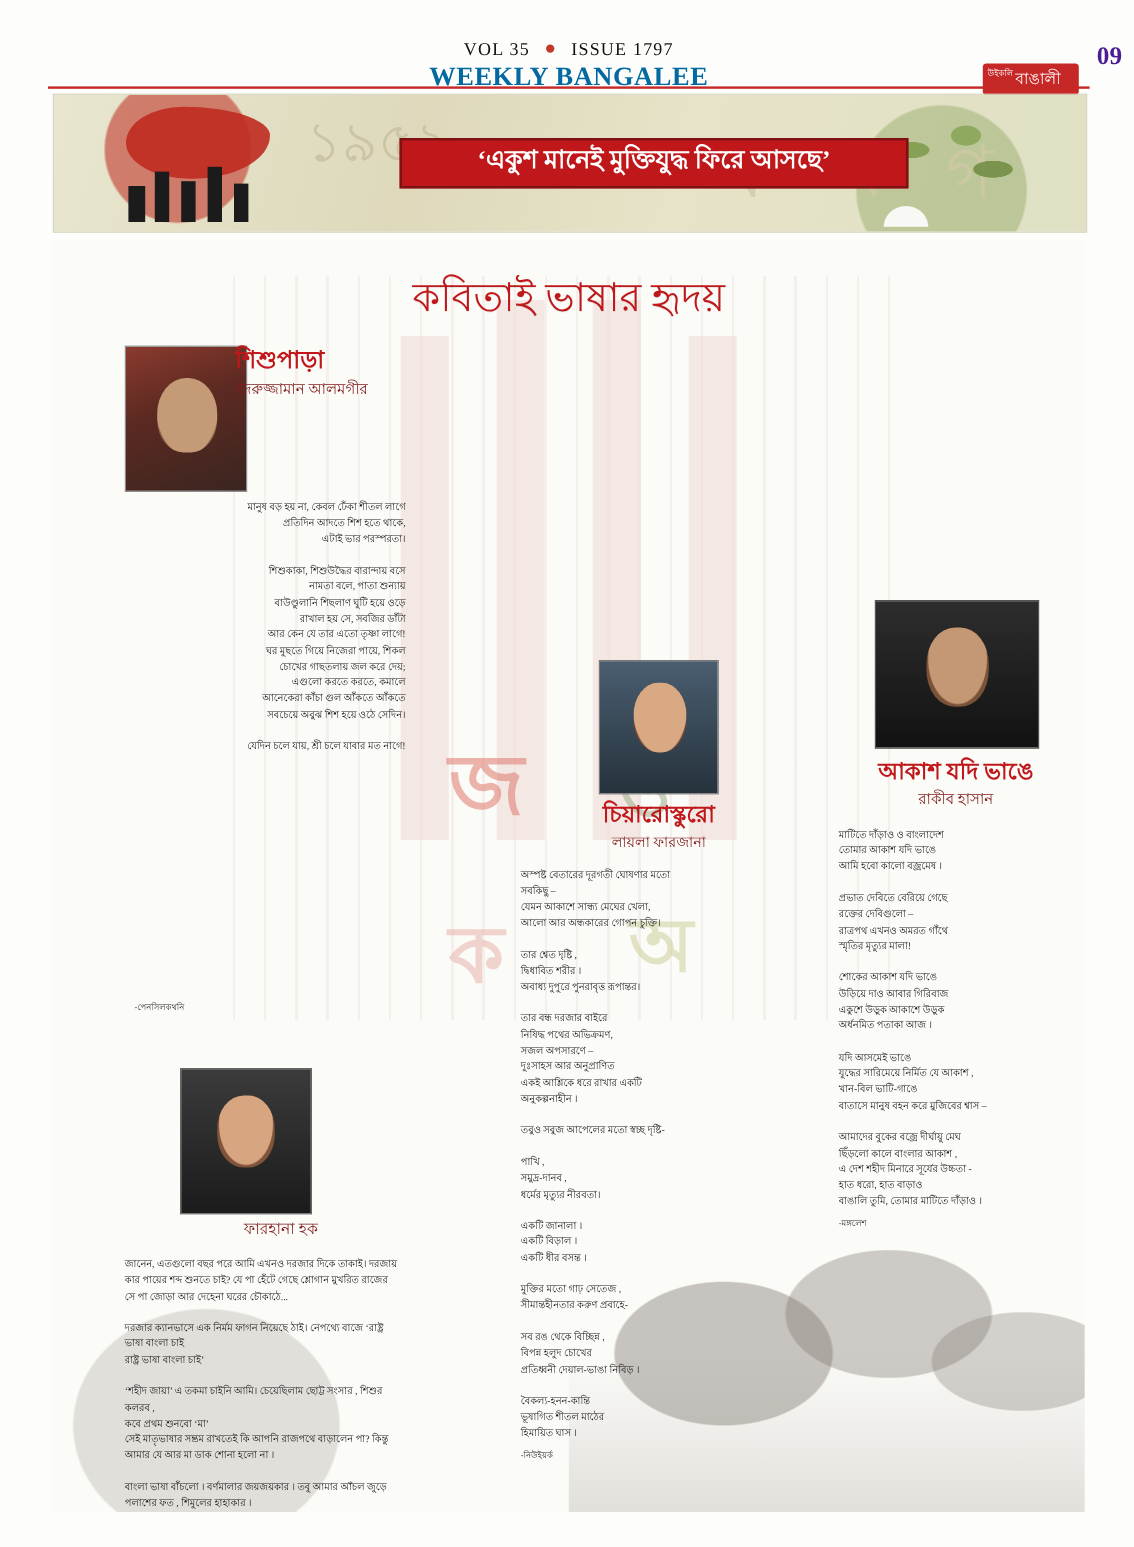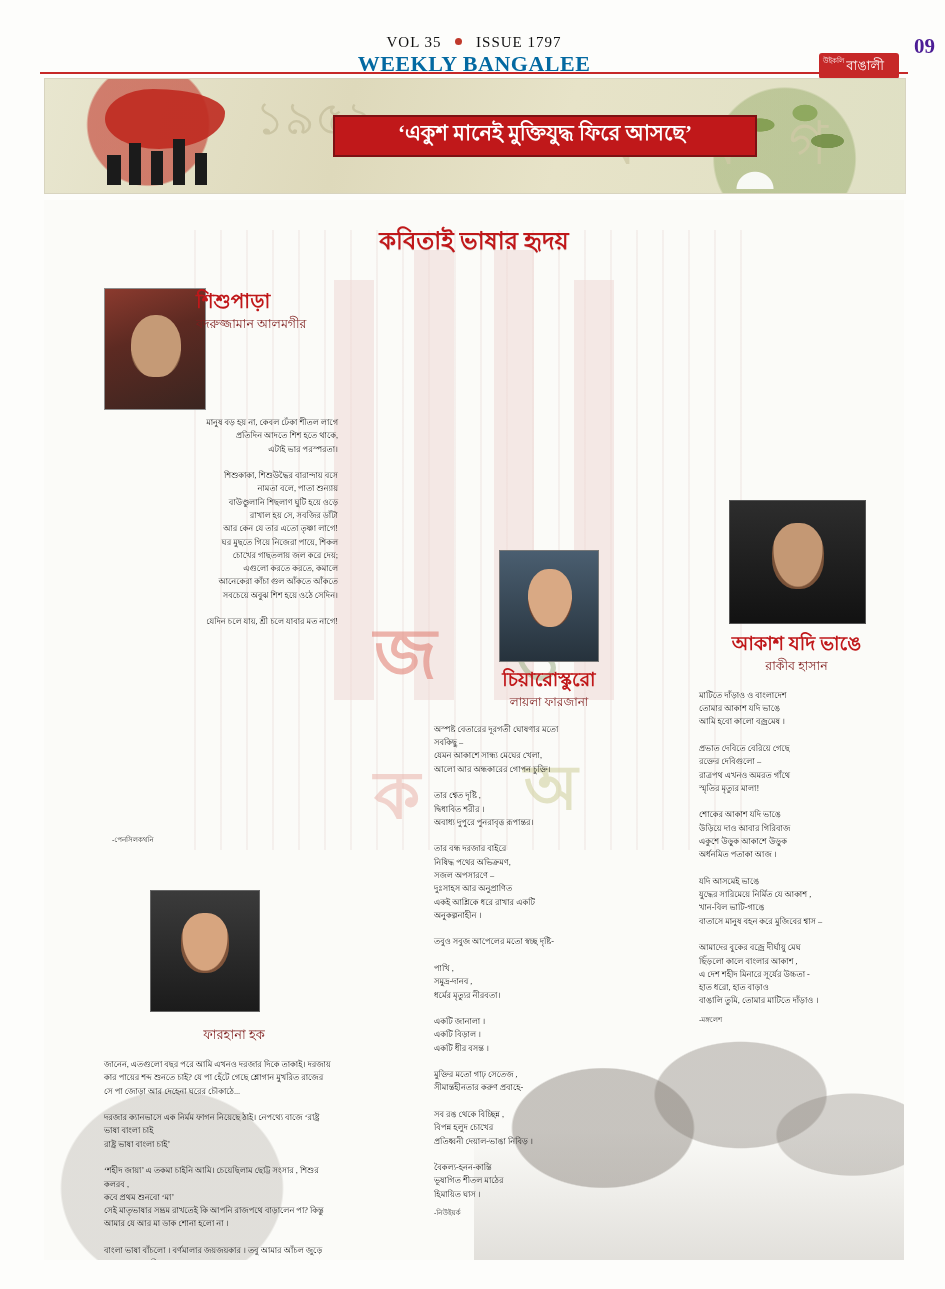--- a/index.html
+++ b/index.html
@@ -145,21 +145,21 @@
       radial-gradient(ellipse at 88% 62%, rgba(120,112,104,.30) 0 75px, transparent 77px),
       linear-gradient(transparent 60%, rgba(150,142,132,.25));
   }
   .wm .statue2{
     position:absolute;left:0;bottom:0;width:320px;height:240px;
     background:radial-gradient(ellipse at 40% 70%, rgba(130,122,112,.22) 0 110px, transparent 112px);
   }
 
   .section-title{
     position:absolute;left:0;top:22px;width:860px;text-align:center;
-    color:#c0181a;font-size:24px;font-weight:bold;
+    color:#c0181a;font-size:33px;font-weight:normal;
     font-family:"Liberation Serif", serif;
     text-shadow:0 1px 0 rgba(0,0,0,.08);
   }
 
   
   .col{position:absolute;}
   .col-left{left:60px;top:88px;width:235px;}
   .col-mid{left:390px;top:350px;width:230px;}
   .col-right{left:655px;top:300px;width:195px;}
   .col-left2{left:60px;top:690px;width:260px;}
@@ -207,21 +207,21 @@
   .a3-title{text-align:center;font-size:19px;margin-top:10px;}
   .a3-poet{text-align:center;font-size:12.5px;margin-top:2px;}
   .a3-body{margin-top:12px;}
 
   
   .a4-photo{width:108px;height:120px;margin-left:46px;position:relative;
     background:linear-gradient(#3b3b3b,#1b1b1b);border:1px solid #666;}
   .a4-photo .f{position:absolute;left:30px;top:22px;width:48px;height:60px;border-radius:46%;
     background:radial-gradient(ellipse at 50% 40%, #d7a57f 0 22px, #80543a 23px);}
   .a4-title{text-align:center;font-size:19px;margin-top:10px;}
-  .a4-poet{text-align:center;font-size:13px;margin-top:13px;}
+  .a4-poet{text-align:center;font-size:13px;margin-top:2px;}
   .a4-body{margin-top:12px;text-align:left;}
 </style>
 </head>
 <body>
 
 <div class="page">
 
   <div class="masthead">
     <div class="vol">
       <span>VOL 35</span>

